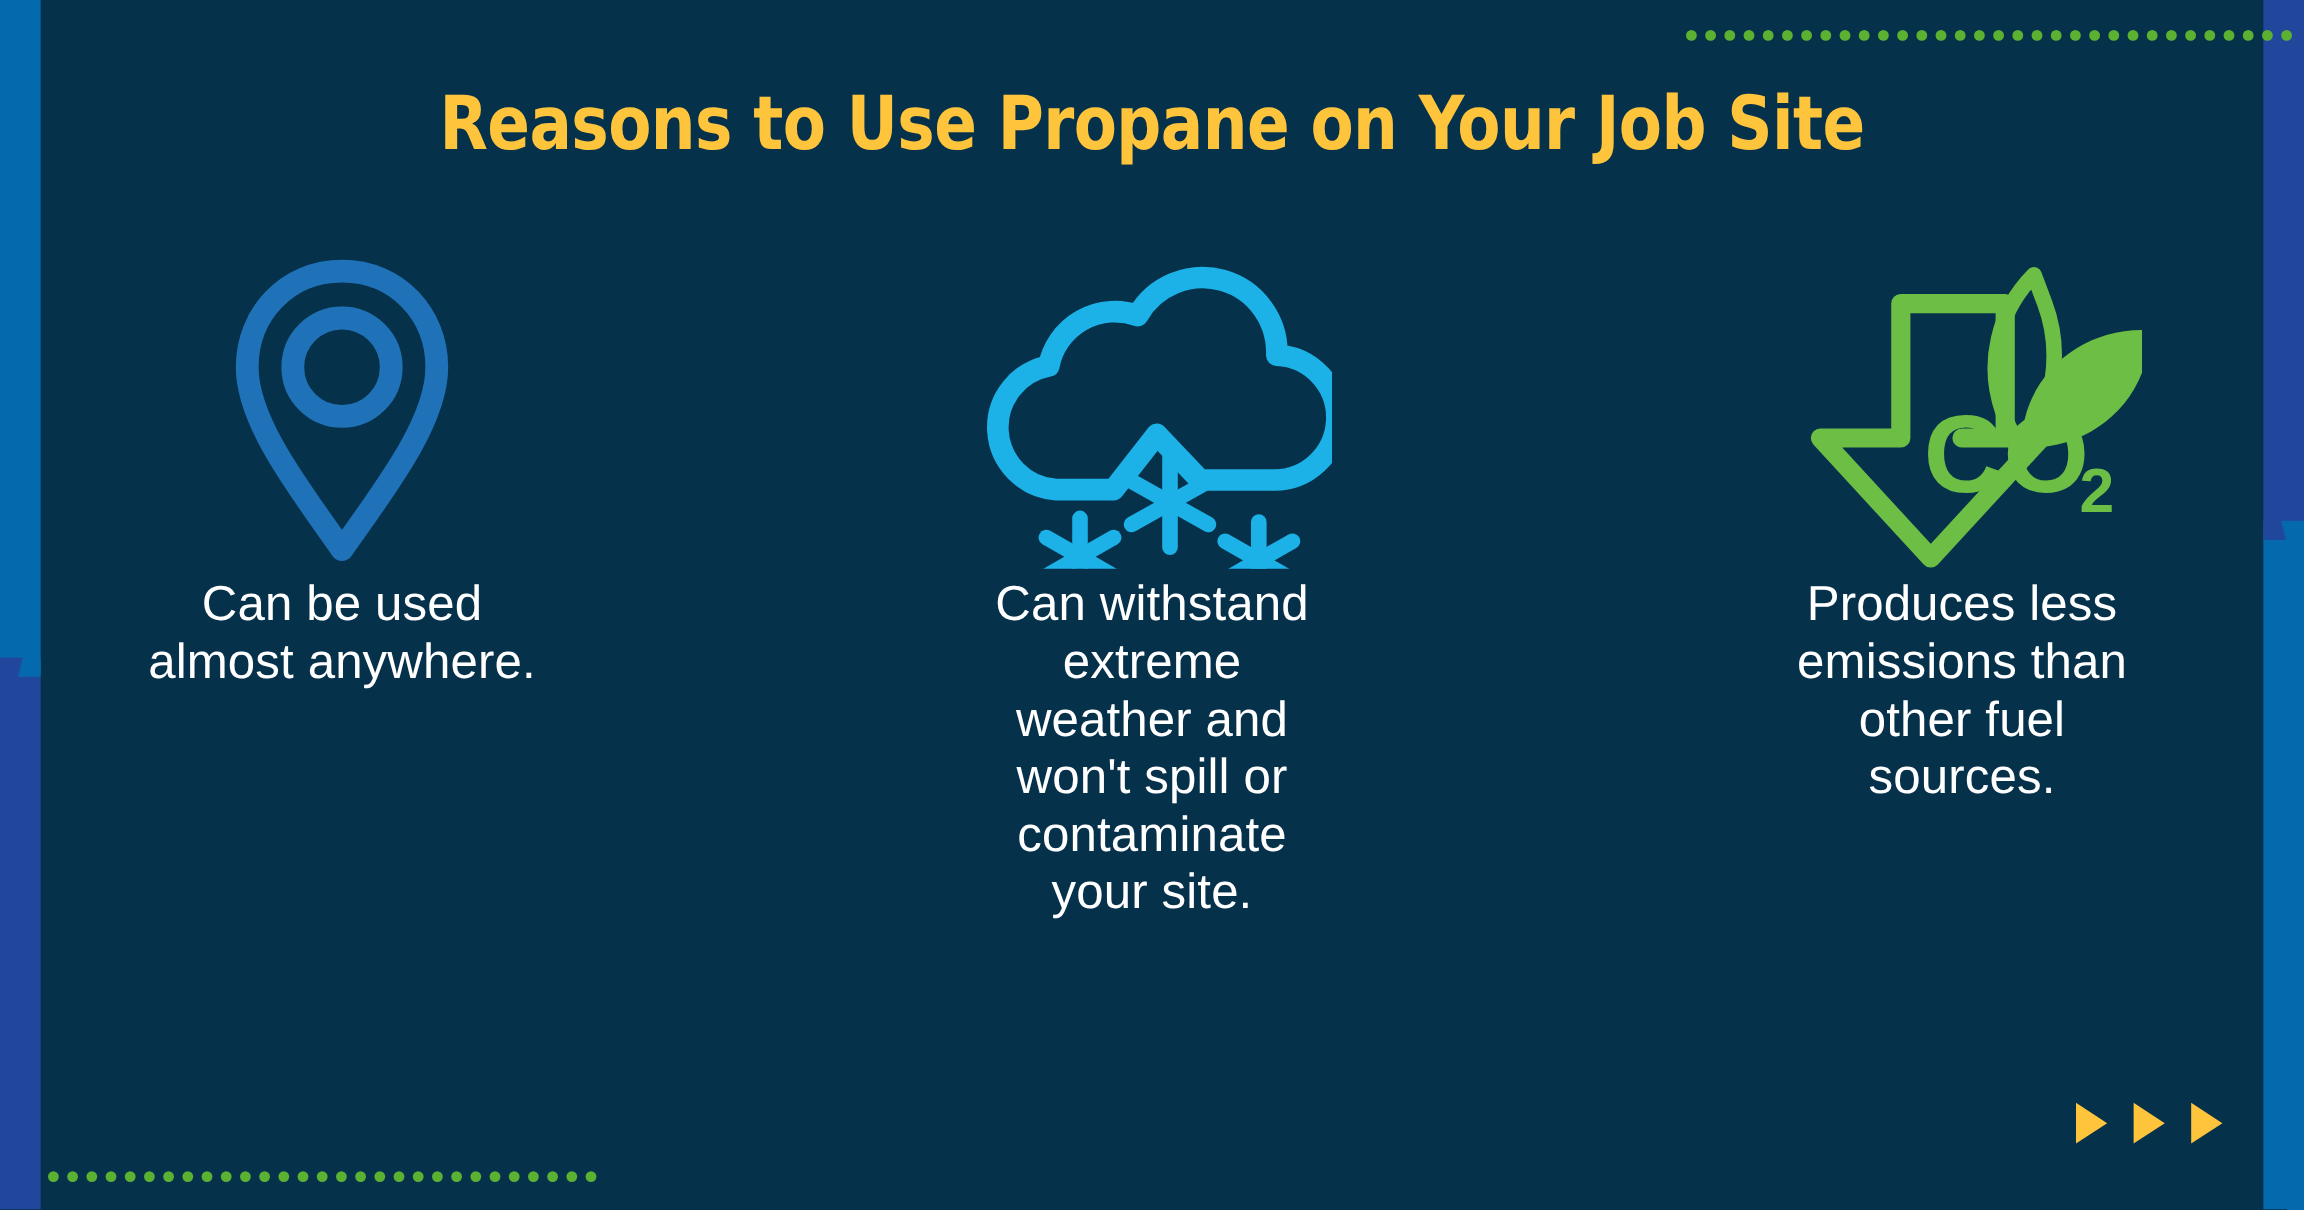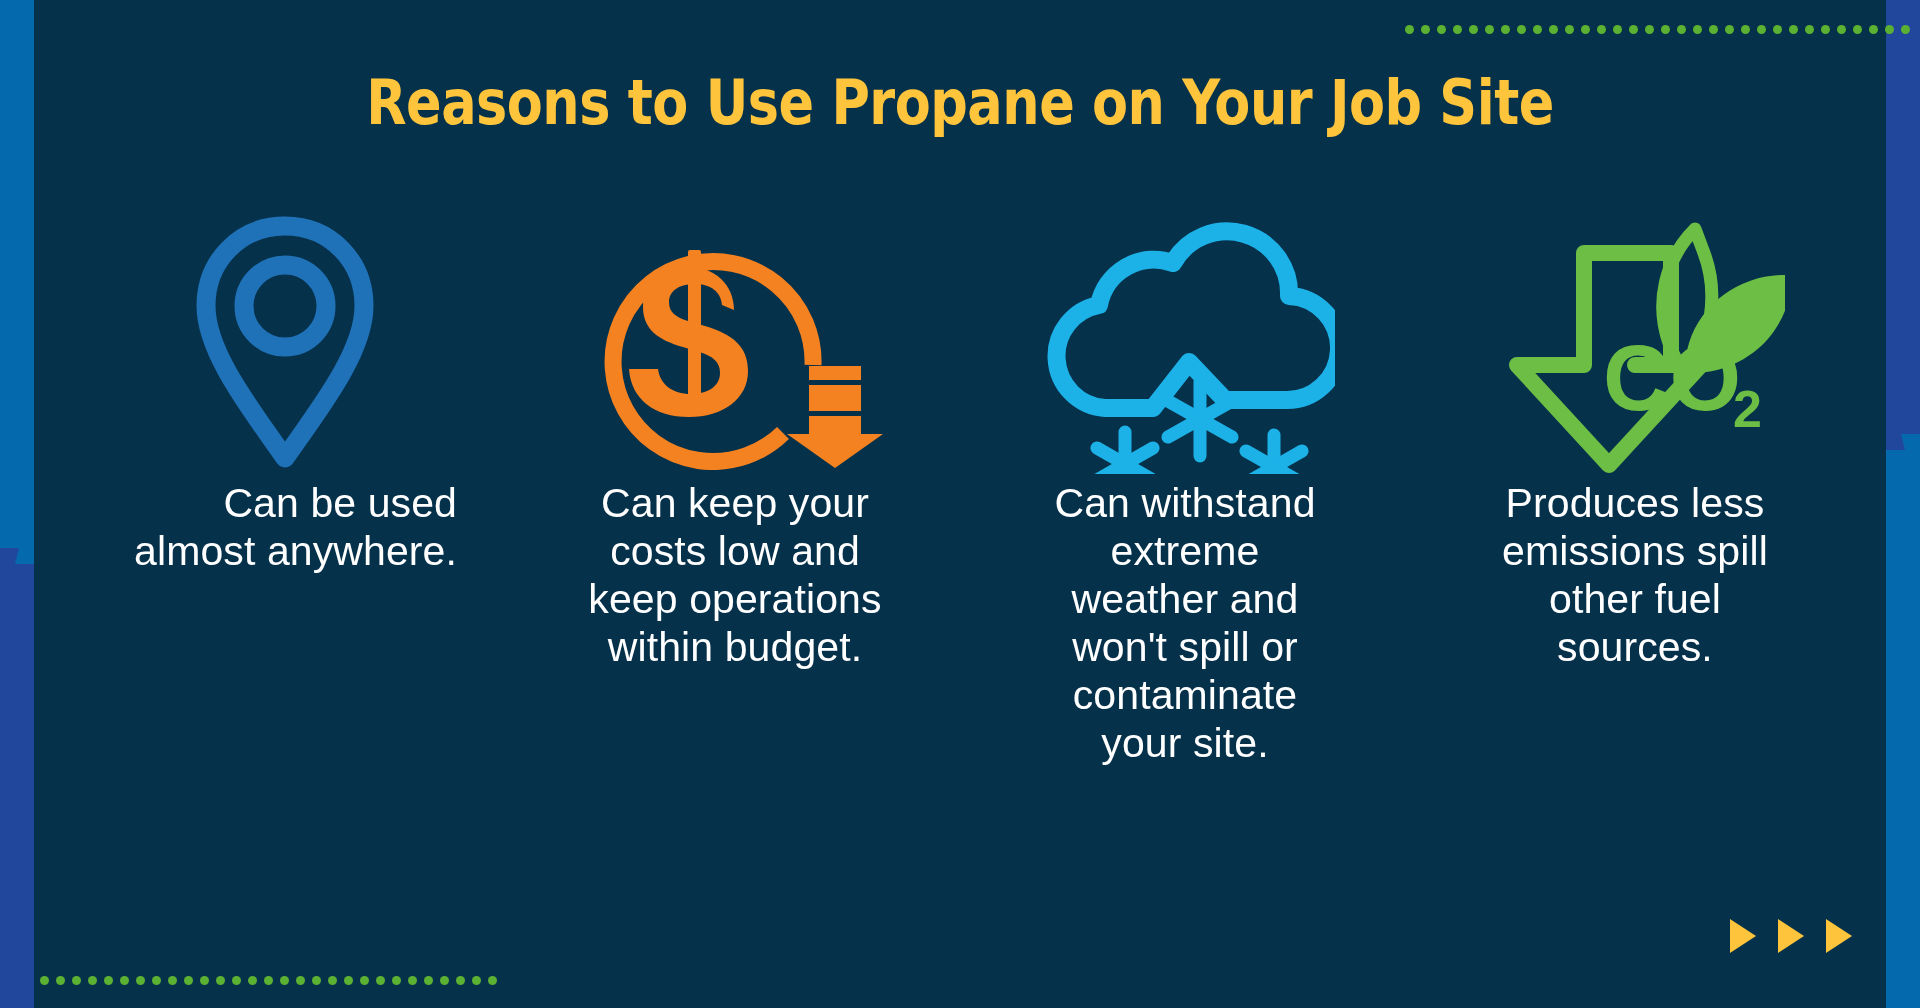--- a/index.html
+++ b/index.html
@@ -52,21 +52,21 @@
   .columns {
     position:absolute; left:60px; right:60px; top:205px;
     display:flex; align-items:flex-start; justify-content:space-between;
   }
   .col { width:25%; display:flex; flex-direction:column; align-items:center; }
   .icon-wrap { height:275px; display:flex; align-items:center; justify-content:center; }
   .caption {
     color:#ffffff; font-size:41px; line-height:1.17; text-align:center;
     letter-spacing:0.1px; padding:0 8px;
   }
-  .col-1 .caption { max-width:360px;text-align:right; }
+  .col-1 .caption { max-width:360px; }
   .col-2 .caption { max-width:350px; }
   .col-3 .caption { max-width:320px;text-align:center; }
   .col-4 .caption { max-width:345px; }
 </style>
 </head>
 <body>
 
 <div class="edge-strip left">
   <div class="edge-seg seg-top"></div>
   <div class="edge-seg seg-bottom"></div>
@@ -151,41 +151,20 @@
   <div class="col col-1">
     <div class="icon-wrap">
       <svg width="186" height="262" viewBox="0 0 186 262" aria-hidden="true">
         <path d="M93 14 C47 14 14 50 14 94 C14 140 58 196 93 246 C128 196 172 140 172 94 C172 50 139 14 93 14 Z" fill="none" stroke="#1f72b8" stroke-width="19" stroke-linejoin="round"></path>
         <circle cx="93" cy="94" r="41" fill="none" stroke="#1f72b8" stroke-width="19"></circle>
       </svg>
     </div>
     <p class="caption">Can be used almost anywhere.</p>
   </div>
 
-  <div class="col col-2">
-    <div class="icon-wrap">
-      <svg width="300" height="255" viewBox="0 0 300 255" aria-hidden="true">
-
-        <path d="M198 218 A100 100 0 1 1 228 150" fill="none" stroke="#f58220" stroke-width="17" stroke-linecap="butt"></path>
-
-        <g fill="#f58220">
-          <rect x="103" y="35" width="13" height="159" rx="2"></rect>
-          <path d="M149 95 c0 -26 -20 -43 -45 -43 -26 0 -46 16 -46 40 0 22 15 33 40 40 l16 5 c14 4 21 10 21 21 0 13 -12 21 -29 21 -19 0 -31 -10 -33 -25 l-29 0 c2 30 25 48 60 48 34 0 59 -18 59 -46 0 -25 -16 -37 -43 -45 l-17 -5 c-13 -4 -19 -9 -19 -19 0 -11 10 -18 26 -18 16 0 26 8 27 21 z"></path>
-        </g>
-
-        <g fill="#f58220">
-          <rect x="224" y="151" width="52" height="14"></rect>
-          <rect x="224" y="170" width="52" height="26"></rect>
-          <rect x="224" y="201" width="52" height="18"></rect>
-          <path d="M202 219 h96 l-48 34 z"></path>
-        </g>
-      </svg>
-    </div>
-    <p class="caption">Can keep your costs low and keep operations within budget.</p>
-  </div>
 
   <div class="col col-3">
     <div class="icon-wrap">
       <svg width="300" height="262" viewBox="0 0 300 262" aria-hidden="true">
         <g fill="none" stroke="#1cb2e8" stroke-width="18" stroke-linecap="round" stroke-linejoin="round">
 
           <path d="M118 196 H70 a52 52 0 0 1 -6 -103 a56 56 0 0 1 74 -42 a62 62 0 0 1 116 33 a52 52 0 0 1 -4 104 H190 l-36 -38 z"></path>
         </g>
 
         <g stroke="#1cb2e8" stroke-width="13" stroke-linecap="round">
@@ -217,21 +196,21 @@
         <path d="M99 48 H186 V160 M99 48 V160 H32 l92 100 l92 -100 H150" fill="none" stroke="#6cbe45" stroke-width="16" stroke-linejoin="round" stroke-linecap="round"></path>
 
         <path d="M210 24 c-30 30 -40 74 -26 114 c4 12 10 23 17 32 c26 -35 33 -82 18 -122 c-3 -8 -6 -16 -9 -24 z" fill="none" stroke="#6cbe45" stroke-width="13" stroke-linejoin="round"></path>
 
         <path d="M300 70 c-44 0 -83 27 -96 68 c-3 10 -5 20 -5 30 c46 3 89 -24 103 -68 c3 -10 -1 -20 -2 -30 z" fill="#6cbe45"></path>
 
         <text x="118" y="205" font-family="Liberation Sans, sans-serif" font-size="92" font-weight="bold" fill="#6cbe45">CO</text>
         <text x="248" y="222" font-family="Liberation Sans, sans-serif" font-size="52" font-weight="bold" fill="#6cbe45">2</text>
       </svg>
     </div>
-    <p class="caption">Produces less emissions spill other fuel sources.</p>
+    <p class="caption">Produces less emissions than other fuel sources.</p>
   </div>
 
 </div>
 
 <div class="tri-group">
   <span class="tri"></span>
   <span class="tri"></span>
   <span class="tri"></span>
 </div>
 

